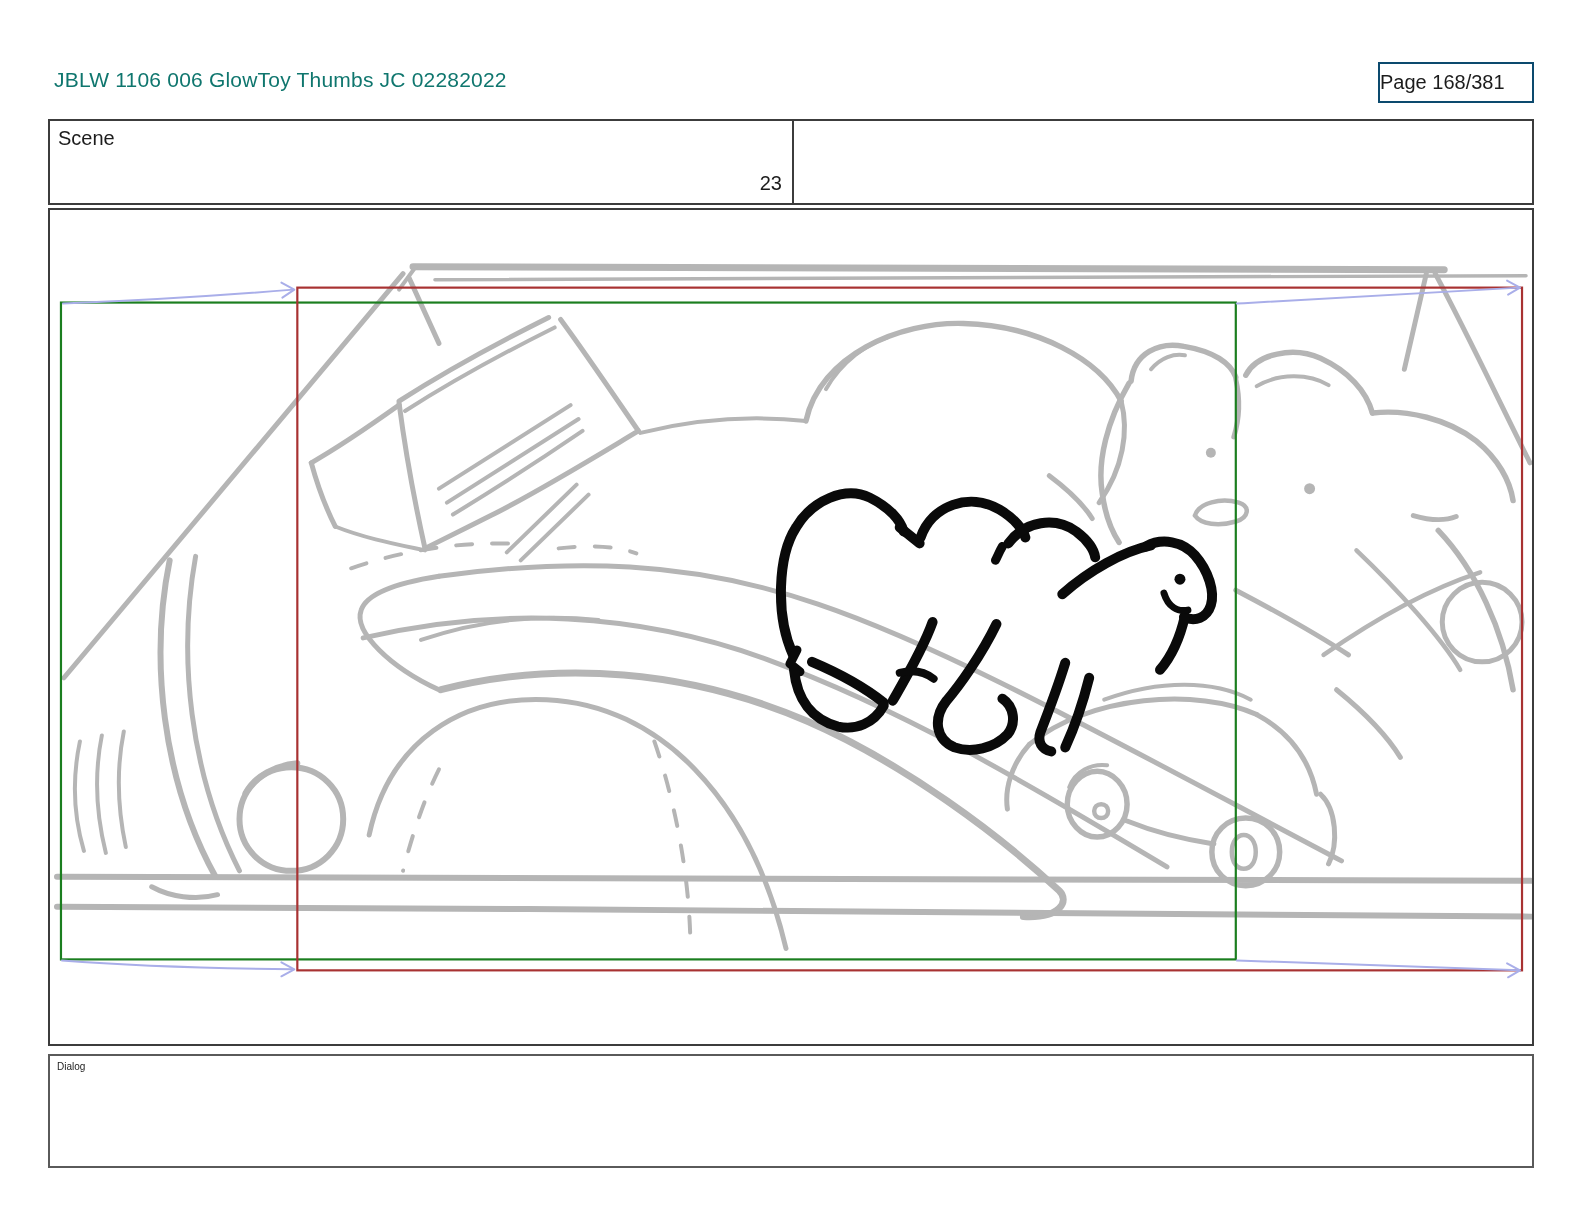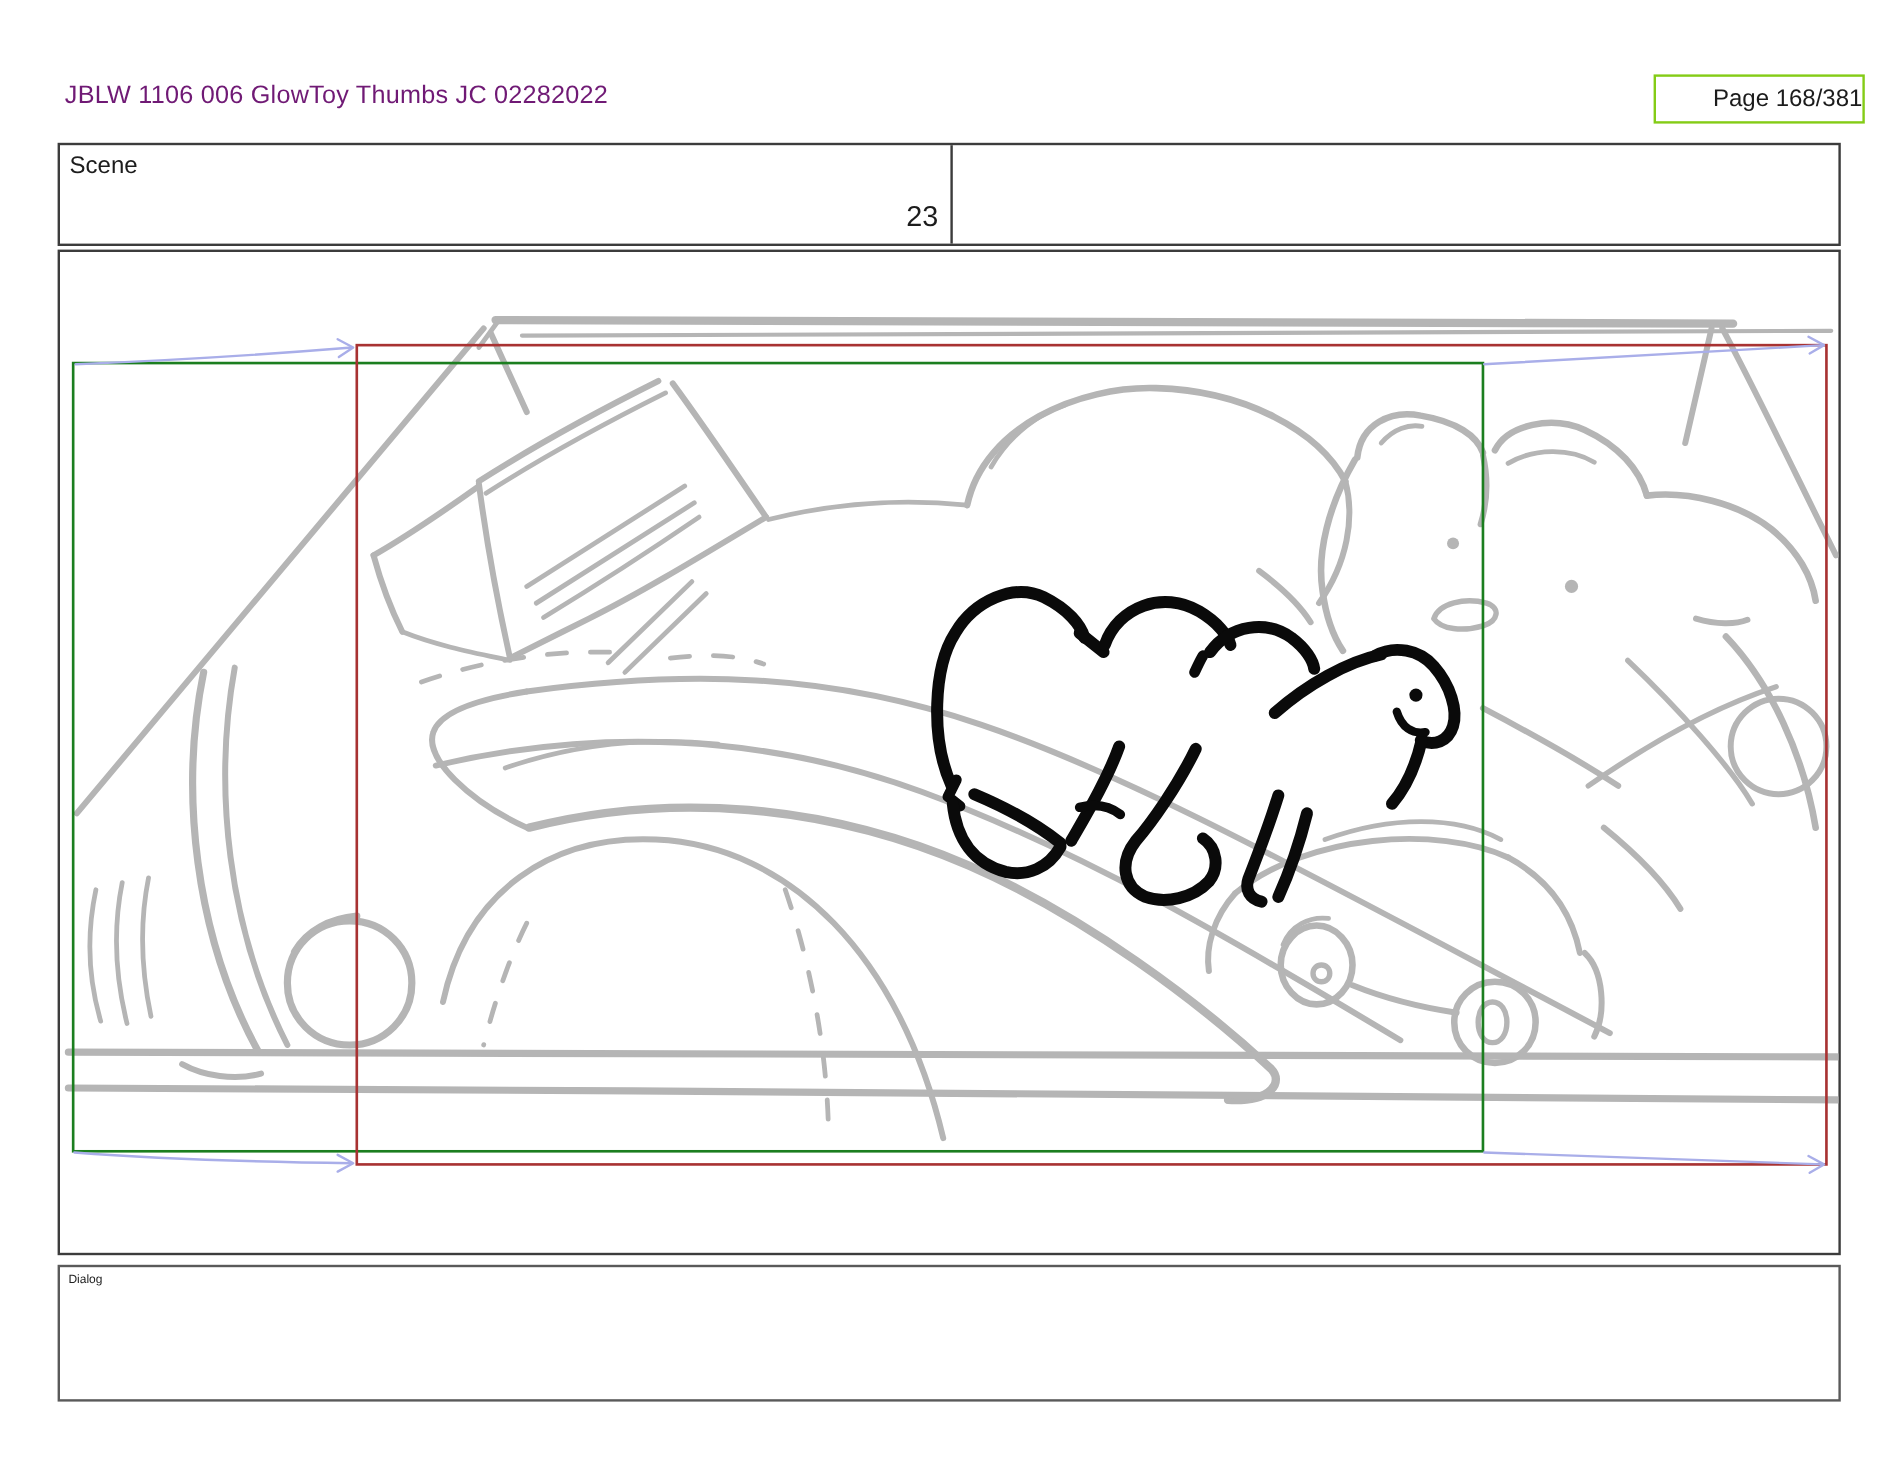--- a/index.html
+++ b/index.html
@@ -1,27 +1,27 @@
 <!DOCTYPE html>
 <html><head>
 <meta charset="utf-8">
 <style>
   html,body{margin:0;padding:0;background:#fff;}
   #page{position:relative;width:1584px;height:1224px;background:#ffffff;
         font-family:"Liberation Sans", sans-serif;color:#1c1c1c;overflow:hidden;}
   .abs{position:absolute;box-sizing:border-box;}
-  #title{left:54px;top:68px;font-size:21px;letter-spacing:.2px;color:#701a75;}
-  #pagebox{left:1378px;top:62px;width:176px;height:41px;border:2px solid #84cc16;
-           font-size:20px;display:flex;align-items:center;justify-content:flex-end;}
+  #title{left:54px;top:68px;font-size:21px;letter-spacing:.2px;color:#0f766e;}
+  #pagebox{left:1378px;top:62px;width:156px;height:41px;border:2px solid #0c4a6e;
+           font-size:20px;display:flex;align-items:center;justify-content:flex-start;}
   #inforow{left:48px;top:119px;width:1486px;height:86px;border:2px solid #3c3c3c;display:flex;gap:36px;}
   .cell{position:relative;height:100%;}
   #scene-cell{width:742px;border-right:2px solid #3c3c3c;}
   #panel-cell{flex:1;}
   .cell-label{position:absolute;left:8px;top:6px;font-size:20px;}
-  .cell-num{position:absolute;right:10px;bottom:8px;font-size:24px;}
+  .cell-num{position:absolute;right:10px;bottom:8px;font-size:20px;}
   #panelbox{left:48px;top:208px;width:1486px;height:838px;border:2px solid #3c3c3c;background:#fff;}
   #panelbox svg{display:block;width:100%;height:100%;}
   #dialogbox{left:48px;top:1054px;width:1486px;height:114px;border:2px solid #5a5a5a;}
   #dialog-label{position:absolute;left:7px;top:5px;font-size:10px;color:#222;}
 </style>
 </head>
 <body>
 
 <div id="page">
 

